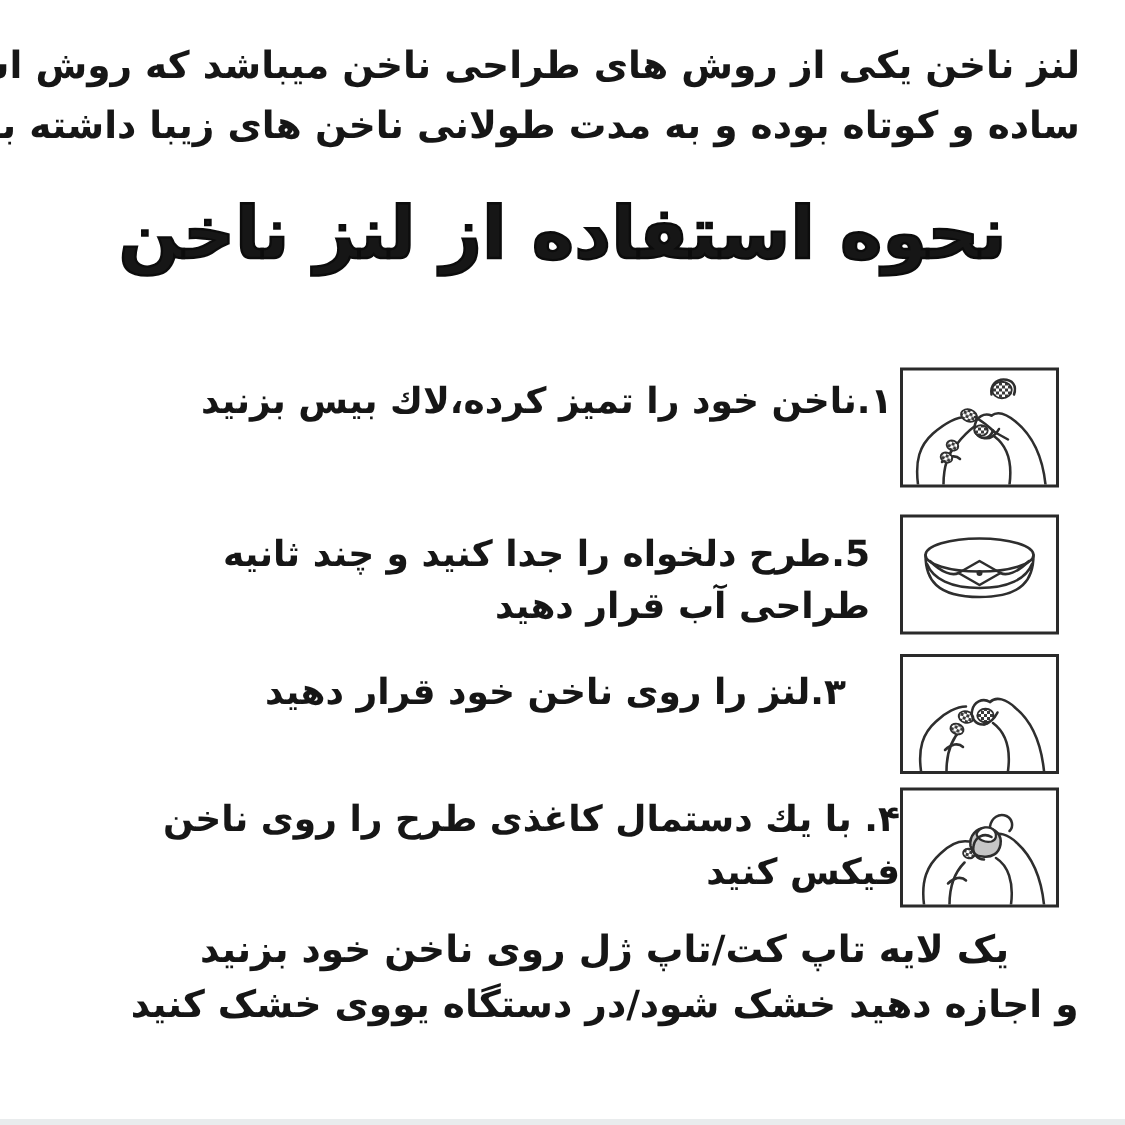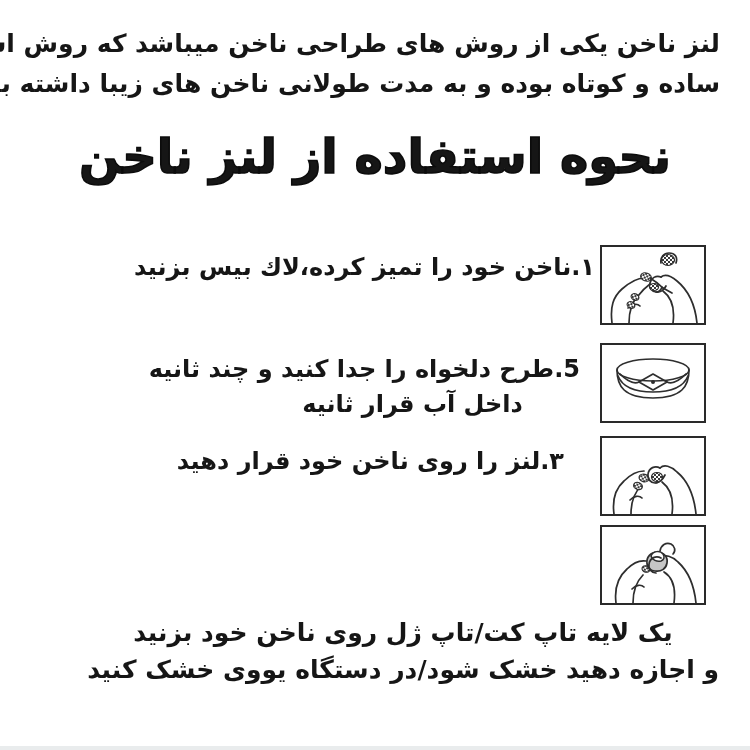--- a/index.html
+++ b/index.html
@@ -19,21 +19,21 @@
   }
   .title{
     position:absolute;top:116px;left:0;width:750px;margin:0;
     direction:rtl;text-align:center;
     font-size:48px;font-weight:bold;line-height:80px;
     -webkit-text-stroke:1.6px #0c0c0c;
     letter-spacing:0;
   }
   .step-text{
     position:absolute;
-    direction:rtl;text-align:center;
+    direction:rtl;
     font-size:24px;font-weight:bold;line-height:35px;
     white-space:nowrap;
   }
   .st1{top:250px;left:280px;width:315px;}
   .st2{top:352px;left:245px;width:335px;}
   .st3{top:444px;left:234px;width:330px;}
   .st4{top:529px;left:230px;width:370px;}
   .fig{
     position:absolute;left:600px;width:102px;height:76px;
     border:2.5px solid #2a2a2a;background:#ffffff;
@@ -93,21 +93,21 @@
       <path class="ln" d="M59,30 C54,28 49,31 48,36 C47,41 50,45 54,45 C57,45 59,43 60,40"></path>
       <path class="ln" d="M64,39 C62,43 58,46 54,45"></path>
       <ellipse class="nail" cx="52" cy="40" rx="4.5" ry="3.5" fill="url(#chk)"></ellipse>
       <path class="ln" d="M59,16 C58,10 62,6 67,6 C73,6 76,10 74,16"></path>
       <ellipse class="nail" cx="66" cy="13" rx="6.5" ry="5.5" fill="url(#chk)"></ellipse>
     </svg>
   </div>
 
   <div class="step-text st2">
     <div>5.طرح دلخواه را جدا کنید و چند ثانیه</div>
-    <div>داخل آب قرار ثانیه</div>
+    <div>طراحی آب قرار دهید</div>
   </div>
   <div class="fig f2">
     <svg viewBox="0 0 102 76">
       <ellipse class="ln" cx="51" cy="25" rx="36" ry="11"></ellipse>
       <path class="ln" d="M15,25 C15,41 22,53 51,53 C80,53 87,41 87,25"></path>
       <path class="ln" d="M16,31 C20,41 32,47 51,47 C70,47 82,41 86,31"></path>
       <path class="ln" d="M51,29 L65,37 L51,45 L37,37 Z"></path>
       <circle cx="51" cy="37" r="2" fill="#2e2e2e"></circle>
       <path class="ln" d="M18,29 C26,37 33,39 37,37"></path>
       <path class="ln" d="M84,29 C76,37 69,39 65,37"></path>
@@ -125,20 +125,24 @@
       <ellipse class="nail" cx="42" cy="40" rx="5" ry="3.8" fill="url(#chk)" transform="rotate(15 42 40)"></ellipse>
       <ellipse class="nail" cx="36" cy="48" rx="4.5" ry="3.5" fill="url(#chk)" transform="rotate(20 36 48)"></ellipse>
       <path class="ln" d="M94,76 C92,57 86,43 75,34 C69,28 62,26 58,30"></path>
       <path class="ln" d="M70,76 C72,61 68,50 60,44"></path>
       <path class="ln" d="M58,30 C53,27 47,30 46,36 C45,41 49,45 53,45 C57,45 59,42 59,39"></path>
       <path class="ln" d="M63,37 C61,41 58,44 54,45"></path>
       <ellipse class="nail" cx="55" cy="39" rx="5.5" ry="4.5" fill="url(#chk)"></ellipse>
     </svg>
   </div>
 
+  <div class="step-text st4">
+    <div>۴. با يك دستمال کاغذی طرح را روی ناخن</div>
+    <div>فیکس کنید</div>
+  </div>
   <div class="fig f4">
     <svg viewBox="0 0 102 76">
       <path class="ln" d="M14,76 C12,60 16,50 25,42 C31,36 38,33 44,34"></path>
       <path class="ln" d="M31,76 C31,63 35,54 41,48"></path>
       <path class="ln" d="M30,62 C34,58 39,57 42,60"></path>
       <ellipse class="nail" cx="44" cy="42" rx="4" ry="3.2" fill="url(#chk)" transform="rotate(15 44 42)"></ellipse>
       <path class="ln" d="M94,76 C92,57 86,44 76,35 C70,29 63,27 59,31"></path>
       <path class="ln" d="M72,76 C74,61 70,50 62,45"></path>
       <path d="M45,37 C44,30 49,25 55,25 C62,25 66,30 65,36 C64,42 59,45 53,44 C48,44 46,41 45,37 Z" fill="#c6c6c6" stroke="#2e2e2e" stroke-width="1.7"></path>
       <path d="M49,29 C51,24 58,23 61,27 C63,30 62,33 59,34 C55,35 50,33 49,29 Z" fill="#ffffff" stroke="#2e2e2e" stroke-width="1.5"></path>

